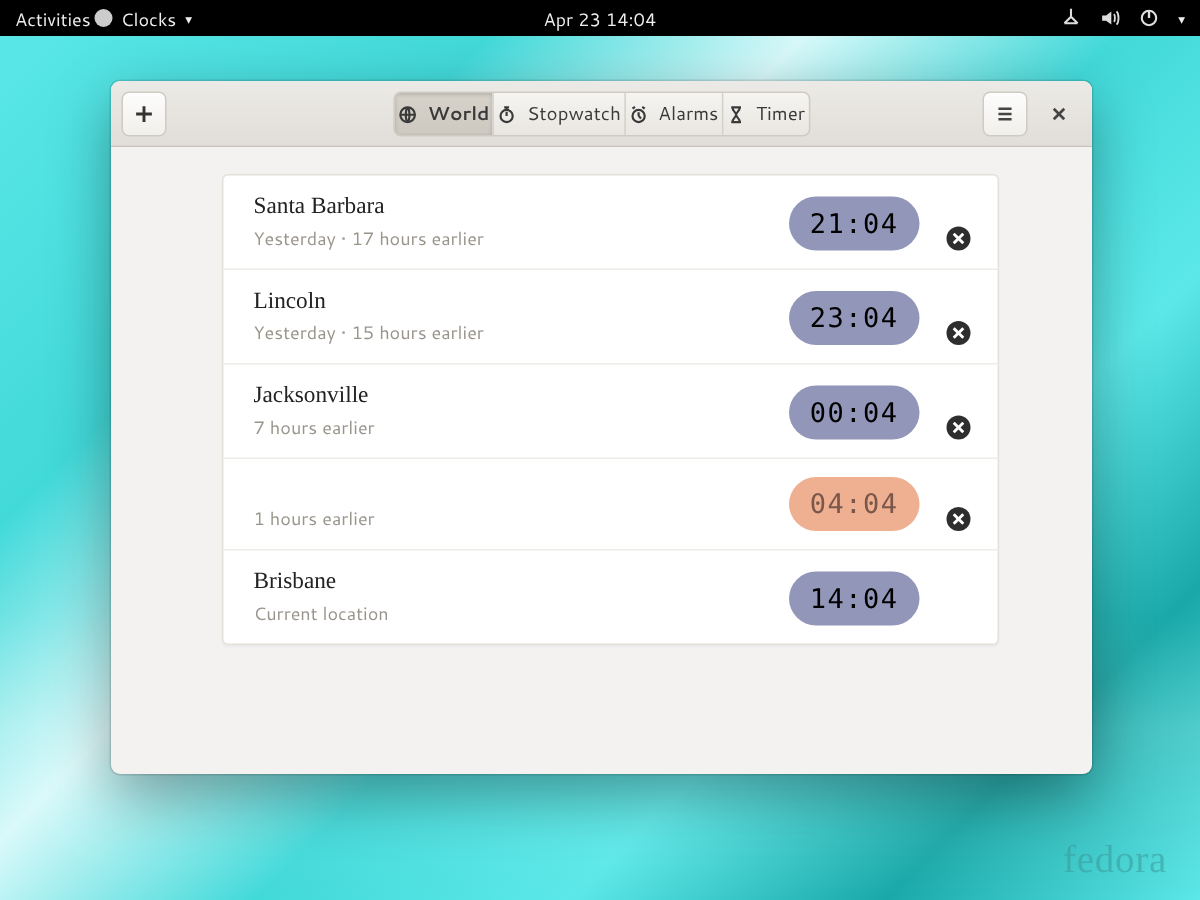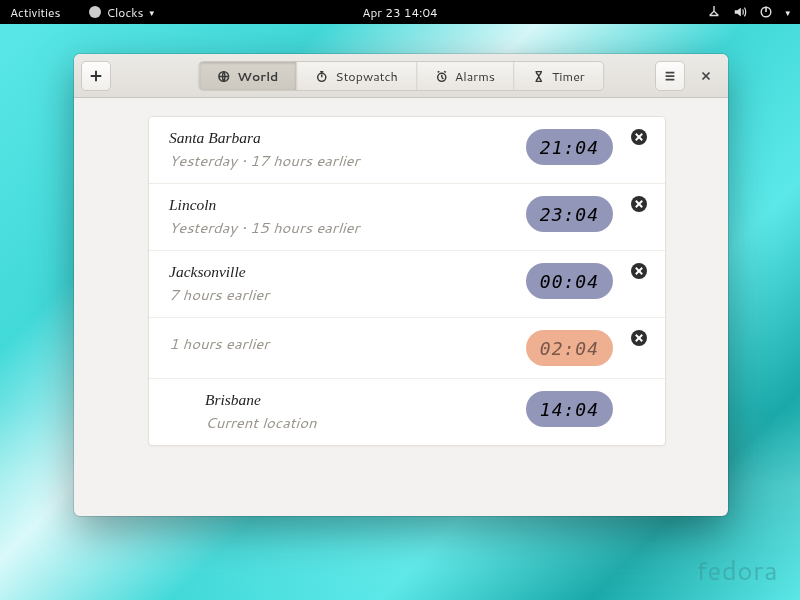--- a/index.html
+++ b/index.html
@@ -11,30 +11,30 @@
     position: absolute; inset: 0;
     background:
       linear-gradient(135deg, #5ce8e8 0%, #42d9d9 25%, #d8f9fa 40%, #42d9d9 55%, #5ce8e8 70%, #1aa8a8 85%, #5ce8e8 100%);
   }
   .desktop::before{
     content:""; position:absolute; left:0; right:0; bottom:0; height:190px;
     background: linear-gradient(180deg, rgba(255,255,255,0) 0%, rgba(255,255,255,.12) 40%, rgba(255,255,255,0) 100%);
   }
   .fedora {
     position:absolute; right:22px; bottom:12px; color:#3b9a9a; opacity:.55;
-    font-size:26px; letter-spacing:.5px; font-weight:400;
+    font-size:26px; letter-spacing:.5px; font-weight:400;font-family:Liberation Serif, serif;
   }
 
   
   .panel {
     position:absolute; top:0; left:0; right:0; height:24px;
     background:#000; color:#eee; display:flex; align-items:center;
     font-size:12px; padding:0 10px;
   }
-  .panel .left  { display:flex; align-items:center; gap:28px;text-align:right; }
+  .panel .left  { display:flex; align-items:center; gap:2px;text-align:right; }
   .panel .center{ position:absolute; left:50%; transform:translateX(-50%);text-align:center; }
   .panel .right { margin-left:auto; display:flex; align-items:center; gap:12px; }
   .panel .appmenu { display:flex; align-items:center; gap:6px; }
   .panel .appmenu .dot{ width:12px; height:12px; border-radius:50%; background:#ccc; display:inline-block;}
   .panel .caret { font-size:9px; }
   .tray-icon svg { width:14px; height:14px; fill:#ddd; display:block;}
 
   
   .window {
     position:absolute; left:74px; top:54px; width:654px; height:462px;
@@ -61,47 +61,47 @@
   .hb-btn.close svg{stroke:#444;}
   .hb-btn.menu svg{stroke:#444;}
   .hb-right{ margin-left:auto; display:flex; align-items:center; gap:6px;}
 
   .tabs{
     position:absolute; left:50%; top:7px; transform:translateX(-50%);
     display:flex; height:30px; border:1px solid #cfcbc4; border-radius:5px; overflow:hidden;
     background:linear-gradient(#f5f4f1,#e9e6e0);
   }
   .tab{
-    display:flex; align-items:center; gap:7px; padding:0 18px;
+    display:flex; align-items:center; gap:7px; padding:0 2px;
     font-size:12.5px; color:#3a3a3a; border-right:1px solid #d4d0c9;
     cursor:default;
   }
   .tab:last-child{border-right:none;}
   .tab.active{
     background:linear-gradient(#d7d3cb,#cdc9c1);
     box-shadow:inset 0 1px 3px rgba(0,0,0,.18);
     font-weight:600;
   }
   .tab svg{width:13px;height:13px;stroke:#3a3a3a;fill:none;stroke-width:1.8;}
 
   .content{
     flex:1; padding:18px 62px 18px 74px; overflow:hidden;
   }
   .clock-list{
     background:#fff; border:1px solid #e4e1db; border-radius:4px;
     box-shadow:0 1px 2px rgba(0,0,0,.04);
   }
   .row{
-    display:flex; align-items:flex-start; padding:12px 18px 12px 20px;
-    border-bottom:1px solid #eeece7; position:relative;font-style:italic;
-  }
-  .row:last-child{border-bottom:none;margin-left:36px;}
+    display:flex; align-items:flex-end; padding:12px 18px 12px 20px;
+    border-bottom:1px solid #eeece7; position:relative;
+  }
+  .row:last-child{border-bottom:none;}
   .row .info{flex:1; min-width:0;}
   .row .city{ font-family: Georgia, "Times New Roman", serif; font-size:15.5px; color:#222;}
-  .row .meta{ font-size:15px; color:#9a958c; margin-top:3px;}
+  .row .meta{ font-size:12px; color:#9a958c; margin-top:3px;}
   .pill{
     min-width:78px; height:36px; padding:0 14px; border-radius:20px;
     display:flex; align-items:center; justify-content:center;
     font-size:18px; letter-spacing:1px; color:#5b5b5b;
     font-family: Menlo, Consolas, monospace;
   }
   .pill.night{ background:#9296b8; color:#000000;}
   .pill.day  { background:#eeb091; color:#7a574a;}
   .pill.local{ background:#9296b8; color:#000000;}
   .del{
@@ -250,21 +250,21 @@
       <svg viewBox="0 0 10 10">
               <line x1="1" y1="1" x2="9" y2="9"></line>
               <line x1="9" y1="1" x2="1" y2="9"></line>
             </svg>
     </div>
   </div>
         <div class="row">
     <div class="info">
       <div class="meta">1 hours earlier</div>
     </div>
-    <div class="pill day">02:04</div>
+    <div class="pill day">04:04</div>
     <div class="del">
       <svg viewBox="0 0 10 10">
               <line x1="1" y1="1" x2="9" y2="9"></line>
               <line x1="9" y1="1" x2="1" y2="9"></line>
             </svg>
     </div>
   </div>
         <div class="row">
     <div class="info">
       <div class="city">Brisbane</div>

